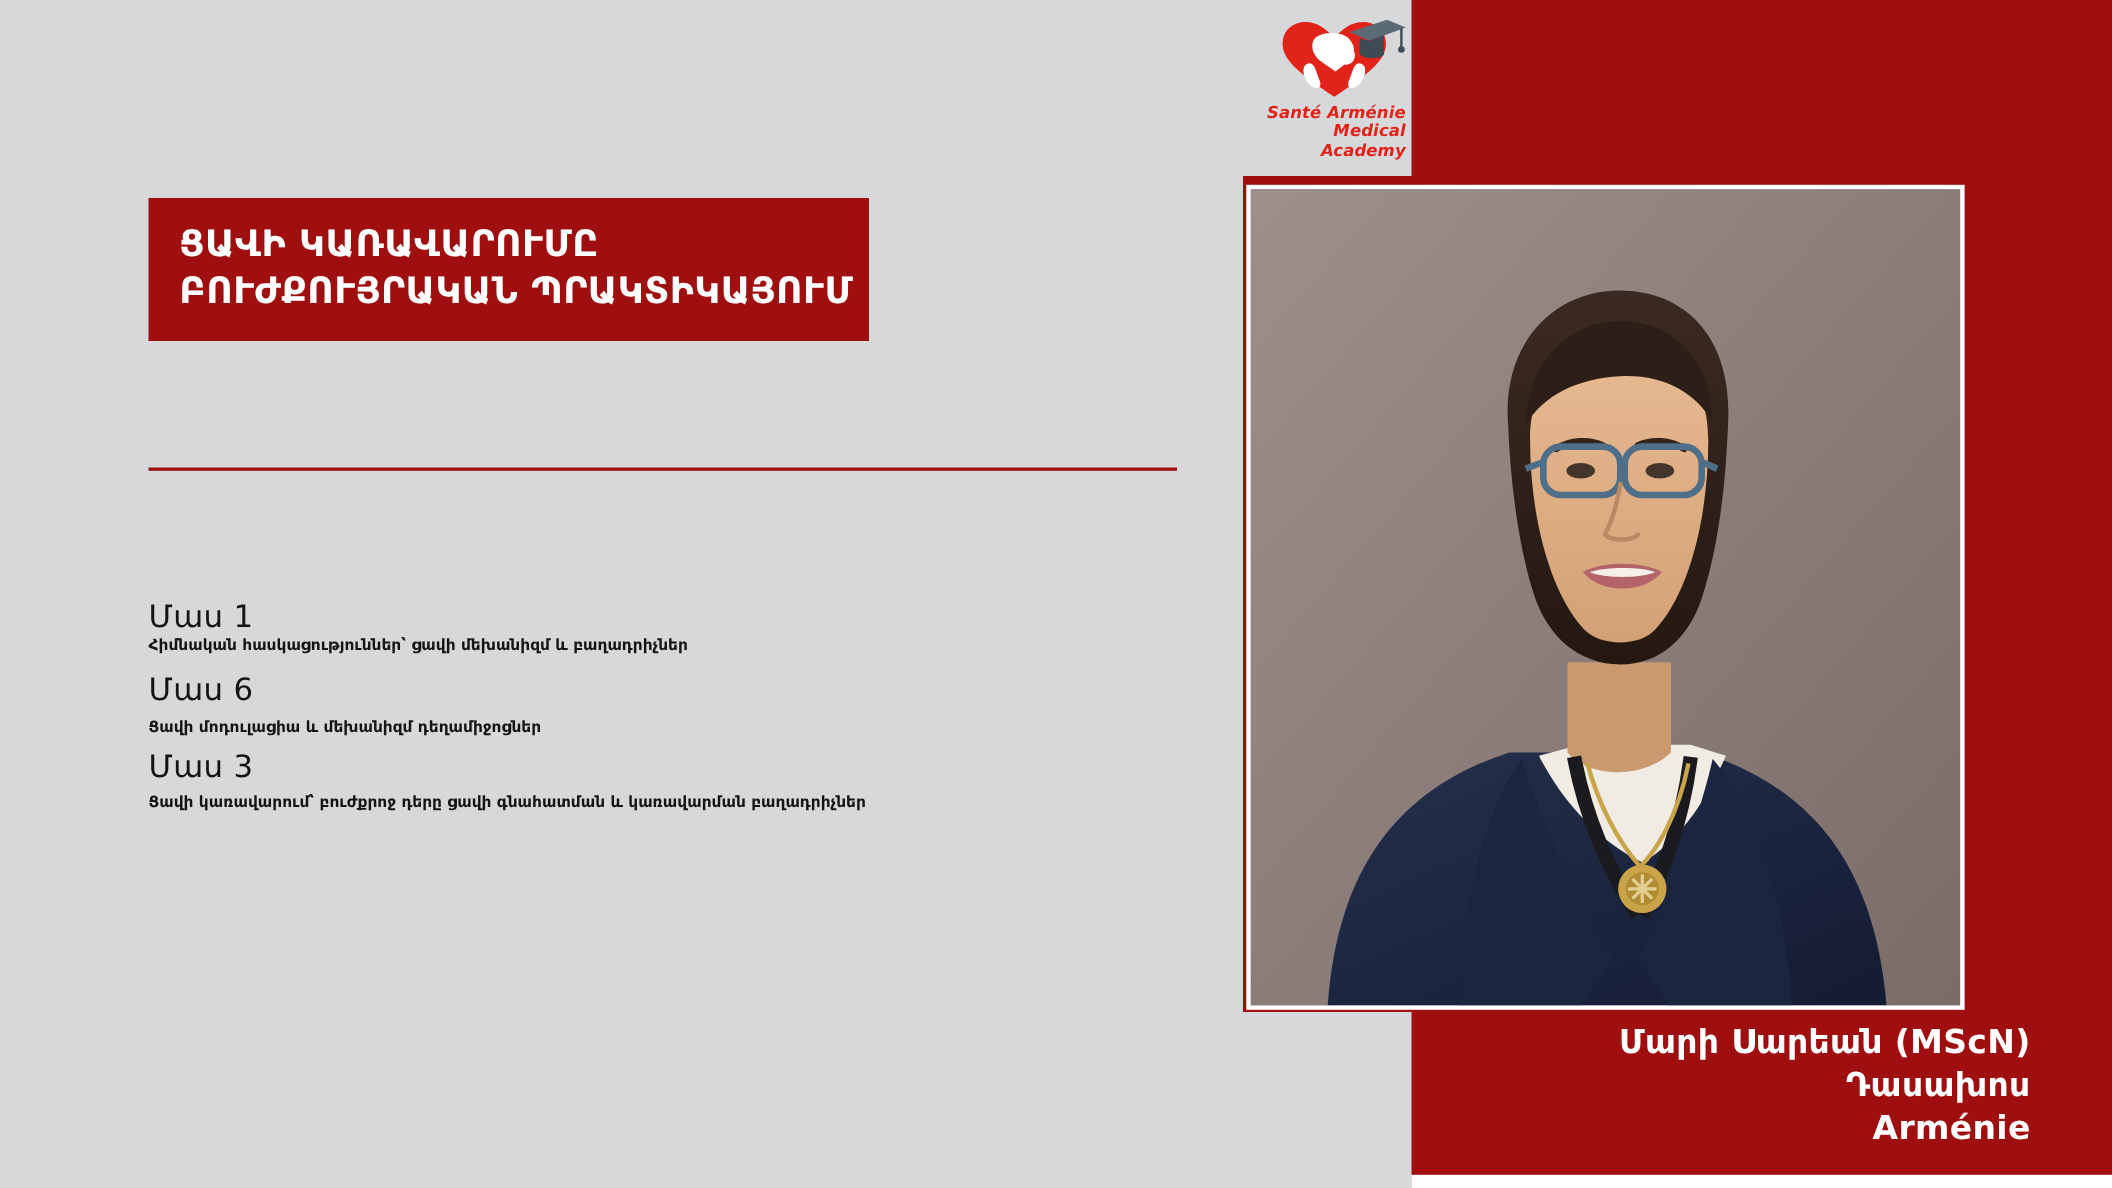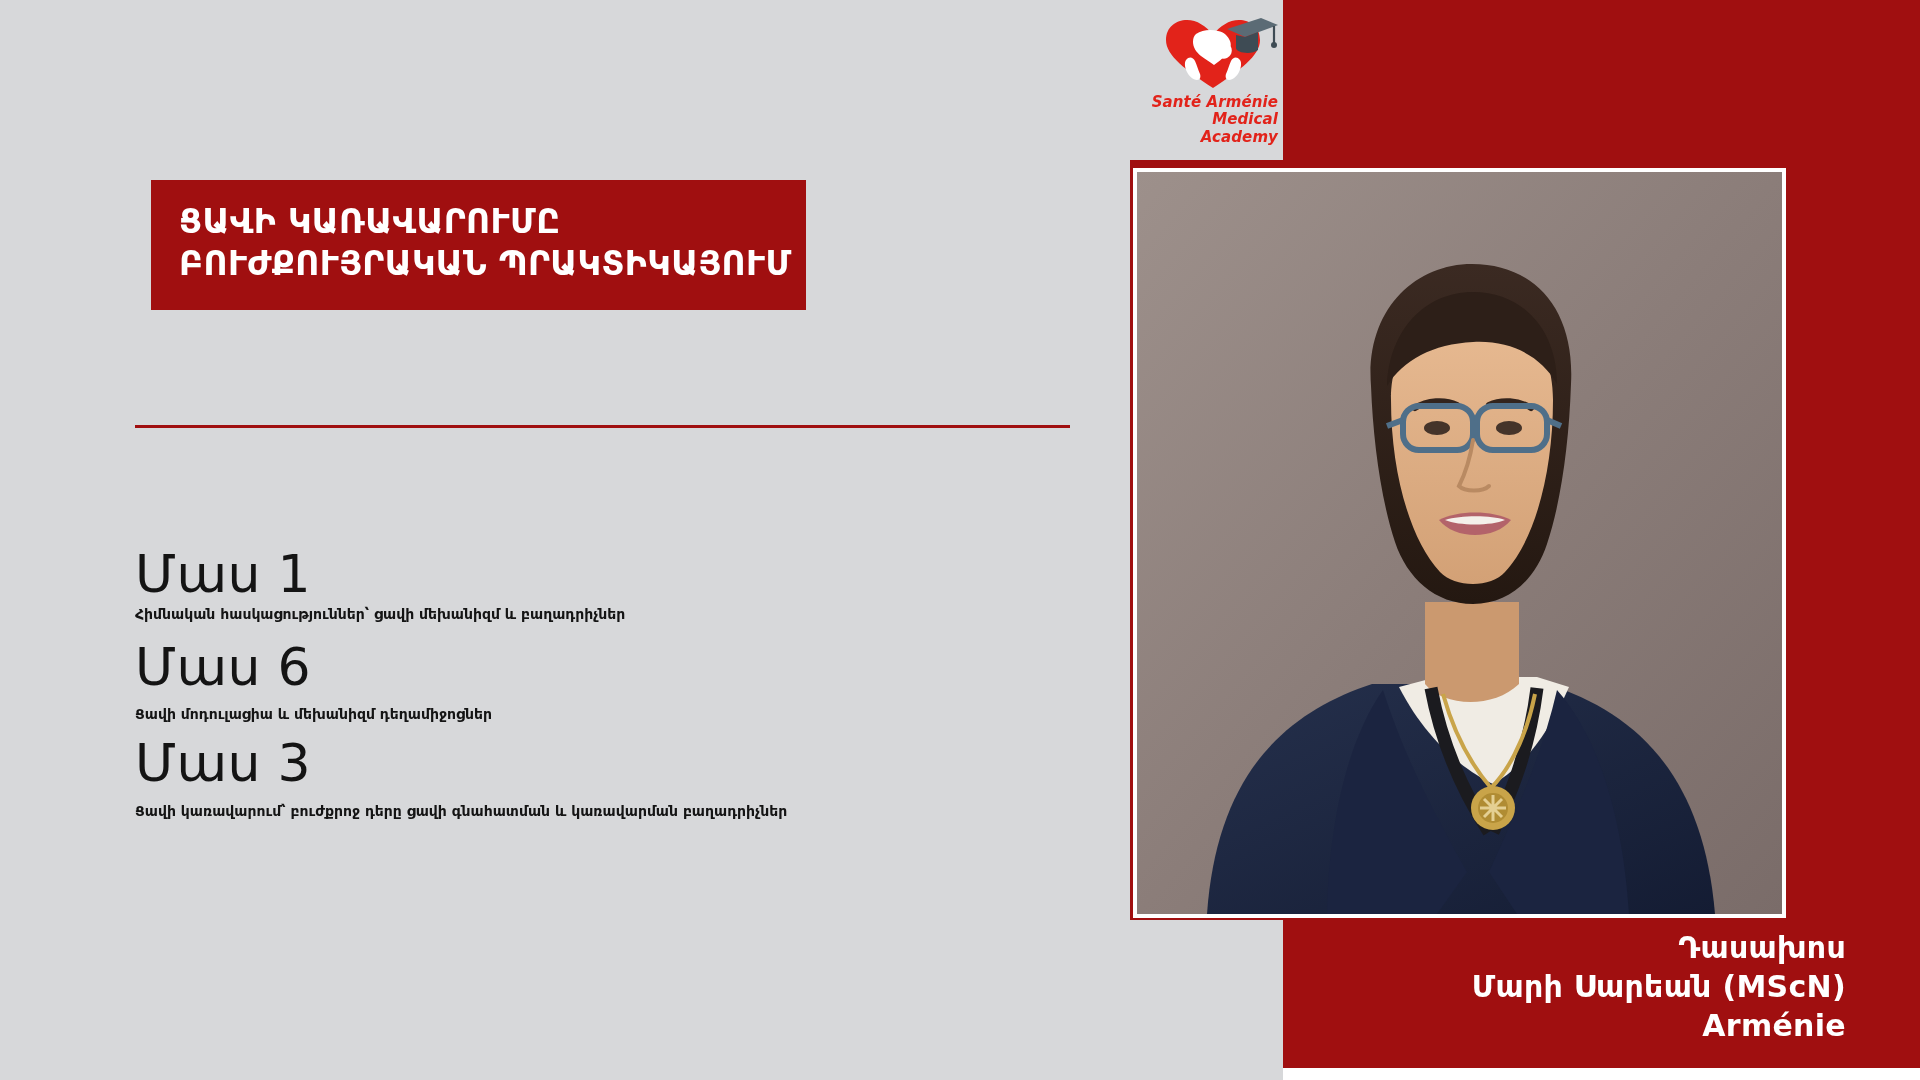--- a/index.html
+++ b/index.html
@@ -101,21 +101,20 @@
     left: 135px;
     top: 180px;
     width: 655px;
     min-height: 130px;
     background: #a00f10;
     display: flex;
     flex-direction: column;
     justify-content: center;
     padding: 14px 0 18px 0;
     box-sizing: border-box;
-    margin-left: 16px;
   }
   .title-line {
     color: #ffffff;
     font-weight: bold;
     font-size: 33px;
     line-height: 1.26;
     letter-spacing: 0.4px;
     padding-left: 28px;
     white-space: nowrap;
   }
@@ -133,21 +132,21 @@
   
   .agenda {
     position: absolute;
     left: 135px;
     top: 545px;
     width: 930px;
   }
   .agenda-item { margin-bottom: 10px; }
   .agenda-heading {
     color: #141414;
-    font-size: 52px;
+    font-size: 28px;
     font-weight: 400;
     line-height: 1.12;
     letter-spacing: 0.3px;
   }
   .agenda-desc {
     color: #141414;
     font-size: 14px;
     font-weight: bold;
     line-height: 1.28;
     margin-top: 3px;
@@ -317,18 +316,18 @@
         <circle cx="356" cy="636" r="15" fill="#b08c33"></circle>
         <path d="M356 623 L 356 649 M343 636 L 369 636 M347 627 L 365 645 M365 627 L 347 645" stroke="#e4cf92" stroke-width="3"></path>
 
         <path d="M246 518 C 268 588, 300 646, 330 700 L 300 742 L 190 742 C 192 646, 212 566, 246 518 Z" fill="#1b2440"></path>
         <path d="M420 518 C 404 588, 376 646, 352 700 L 380 742 L 492 742 C 486 646, 462 566, 420 518 Z" fill="#1b2440"></path>
       </svg>
     </div>
   </div>
 
   <div class="speaker">
+    <div class="speaker-line">Մարի Սարեան (MScN)</div>
     <div class="speaker-line">Դասախոս</div>
-    <div class="speaker-line">Մարի Սարեան (MScN)</div>
     <div class="speaker-line">Arménie</div>
   </div>
 
 </div>
 
 </body></html>

